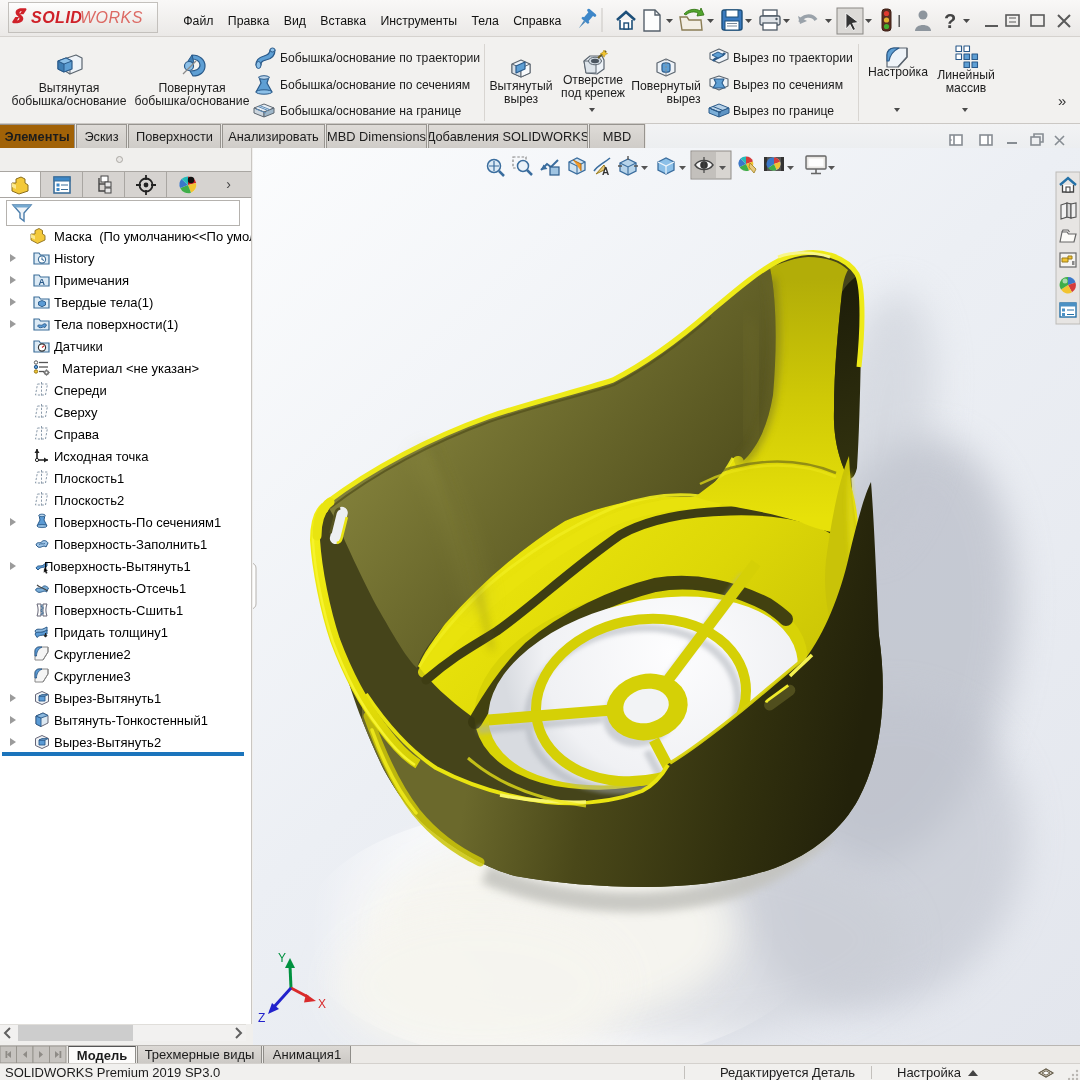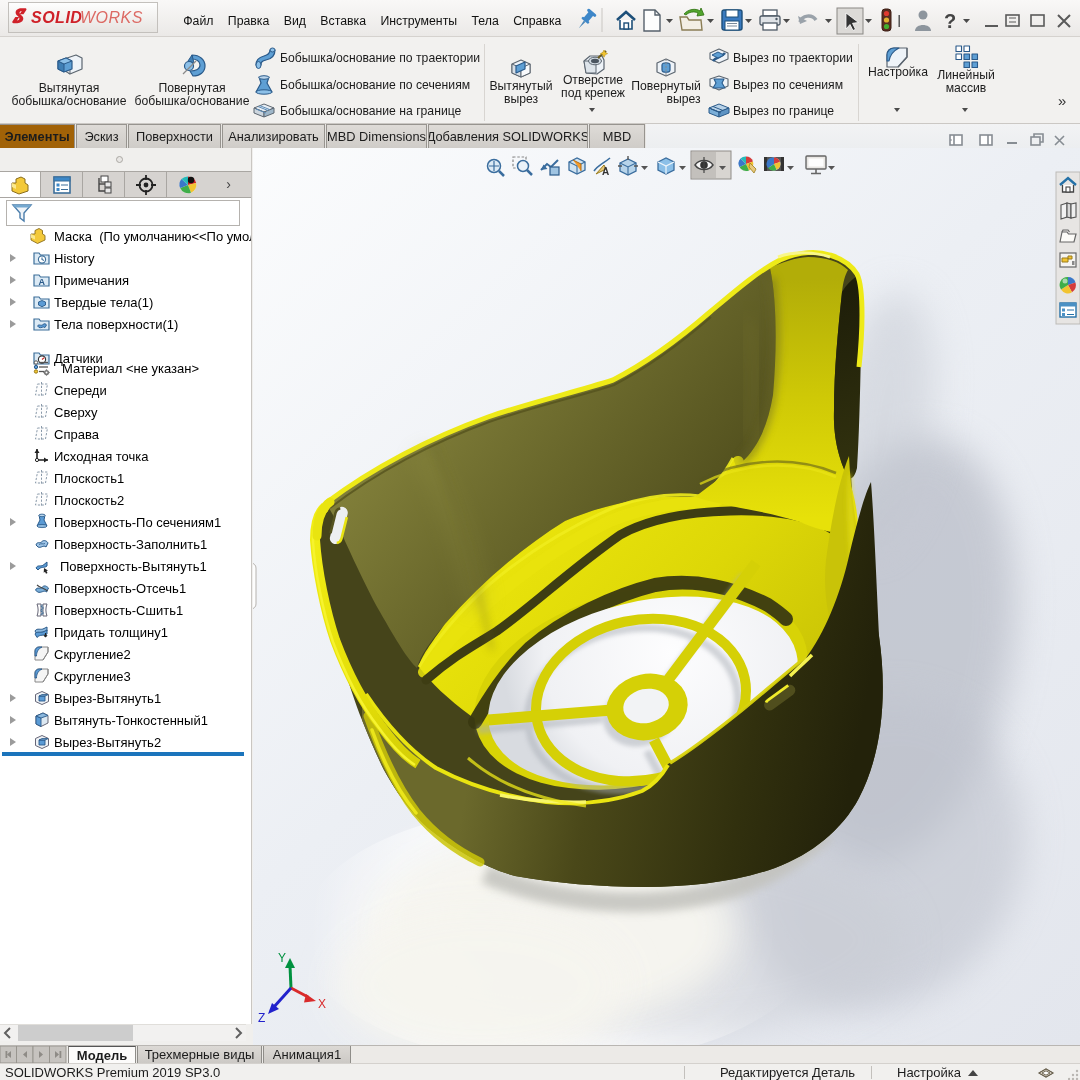--- a/index.html
+++ b/index.html
@@ -371,21 +371,21 @@
         <div class="txt" style="left:54px;">Твердые тела(1)</div>
       </div>
   <div class="trow" style="top:165px;">
         <div class="arr"></div>
         <div class="ico" style="left:33px;"><svg width="18" height="18" viewBox="0 0 18 18">
             <path d="M1 4 L6 4 L7.5 6 L16 6 L16 15 L1 15 Z" fill="#dceaf5" stroke="#3d6e99" stroke-width="1.2"></path>
             <path d="M4.5 11 C6 8.5 8 11.5 10 9.5 C11.5 8 13 9 13.5 10 L12 12.5 C10 11 8.5 13.5 6 12.5 Z" fill="#5b9bd5" stroke="#2a5a8a" stroke-width="0.9"></path>
           </svg></div>
         <div class="txt" style="left:54px;">Тела поверхности(1)</div>
       </div>
-  <div class="trow" style="top:199px;padding-left:32px;">
+  <div class="trow" style="top:187px;padding-left:32px;">
         <div class="ico" style="left:33px;"><svg width="18" height="18" viewBox="0 0 18 18">
             <path d="M1 4 L6 4 L7.5 6 L16 6 L16 15 L1 15 Z" fill="#dceaf5" stroke="#3d6e99" stroke-width="1.2"></path>
             <circle cx="9" cy="10.5" r="3.6" fill="#fff" stroke="#333" stroke-width="1.1"></circle>
             <path d="M9 10.5 L11.3 8.6" stroke="#cc2222" stroke-width="1.2"></path>
           </svg></div>
         <div class="txt" style="left:54px;">Датчики</div>
       </div>
   <div class="trow" style="top:209px;">
         <div class="ico" style="left:33px;"><svg width="18" height="18" viewBox="0 0 18 18">
             <g stroke="#555" stroke-width="1.3">
@@ -466,21 +466,21 @@
             <path d="M6 9.5 C8 8 10 9.5 12 8.5" fill="none" stroke="#2a5a8a" stroke-width="0.8"></path>
           </svg></div>
         <div class="txt" style="left:54px;">Поверхность-Заполнить1</div>
       </div>
   <div class="trow" style="top:407px;">
         <div class="arr"></div>
         <div class="ico" style="left:33px;"><svg width="18" height="18" viewBox="0 0 18 18">
             <path d="M3 11 C5 7 8 10.5 11 7.5 L14 5 L14 9 C11 11.5 8 9 5 13 Z" fill="#5b9bd5" stroke="#2a5a8a" stroke-width="1"></path>
             <path d="M11 11 l4 2.5 l-1.5 0.5 l1 2 l-1.5 0.8 l-1 -2 l-1.3 1 z" fill="#222"></path>
           </svg></div>
-        <div class="txt" style="left:60px;">Поверхность-Вытянуть1</div>
+        <div class="txt" style="left:44px;">Поверхность-Вытянуть1</div>
       </div>
   <div class="trow" style="top:429px;">
         <div class="ico" style="left:33px;"><svg width="18" height="18" viewBox="0 0 18 18">
             <path d="M2.5 11 C4.5 7 7 11 9.5 8 C11.5 5.7 14 7.5 15.5 9 L13.5 13 C11 10.5 8.5 14.5 4.5 13 Z" fill="#7aaed8" stroke="#2a5a8a" stroke-width="1"></path>
             <path d="M4 6 C7 9 11 9 14.5 12" fill="none" stroke="#444" stroke-width="1.1"></path>
           </svg></div>
         <div class="txt" style="left:54px;">Поверхность-Отсечь1</div>
       </div>
   <div class="trow" style="top:451px;">
         <div class="ico" style="left:33px;"><svg width="18" height="18" viewBox="0 0 18 18">

